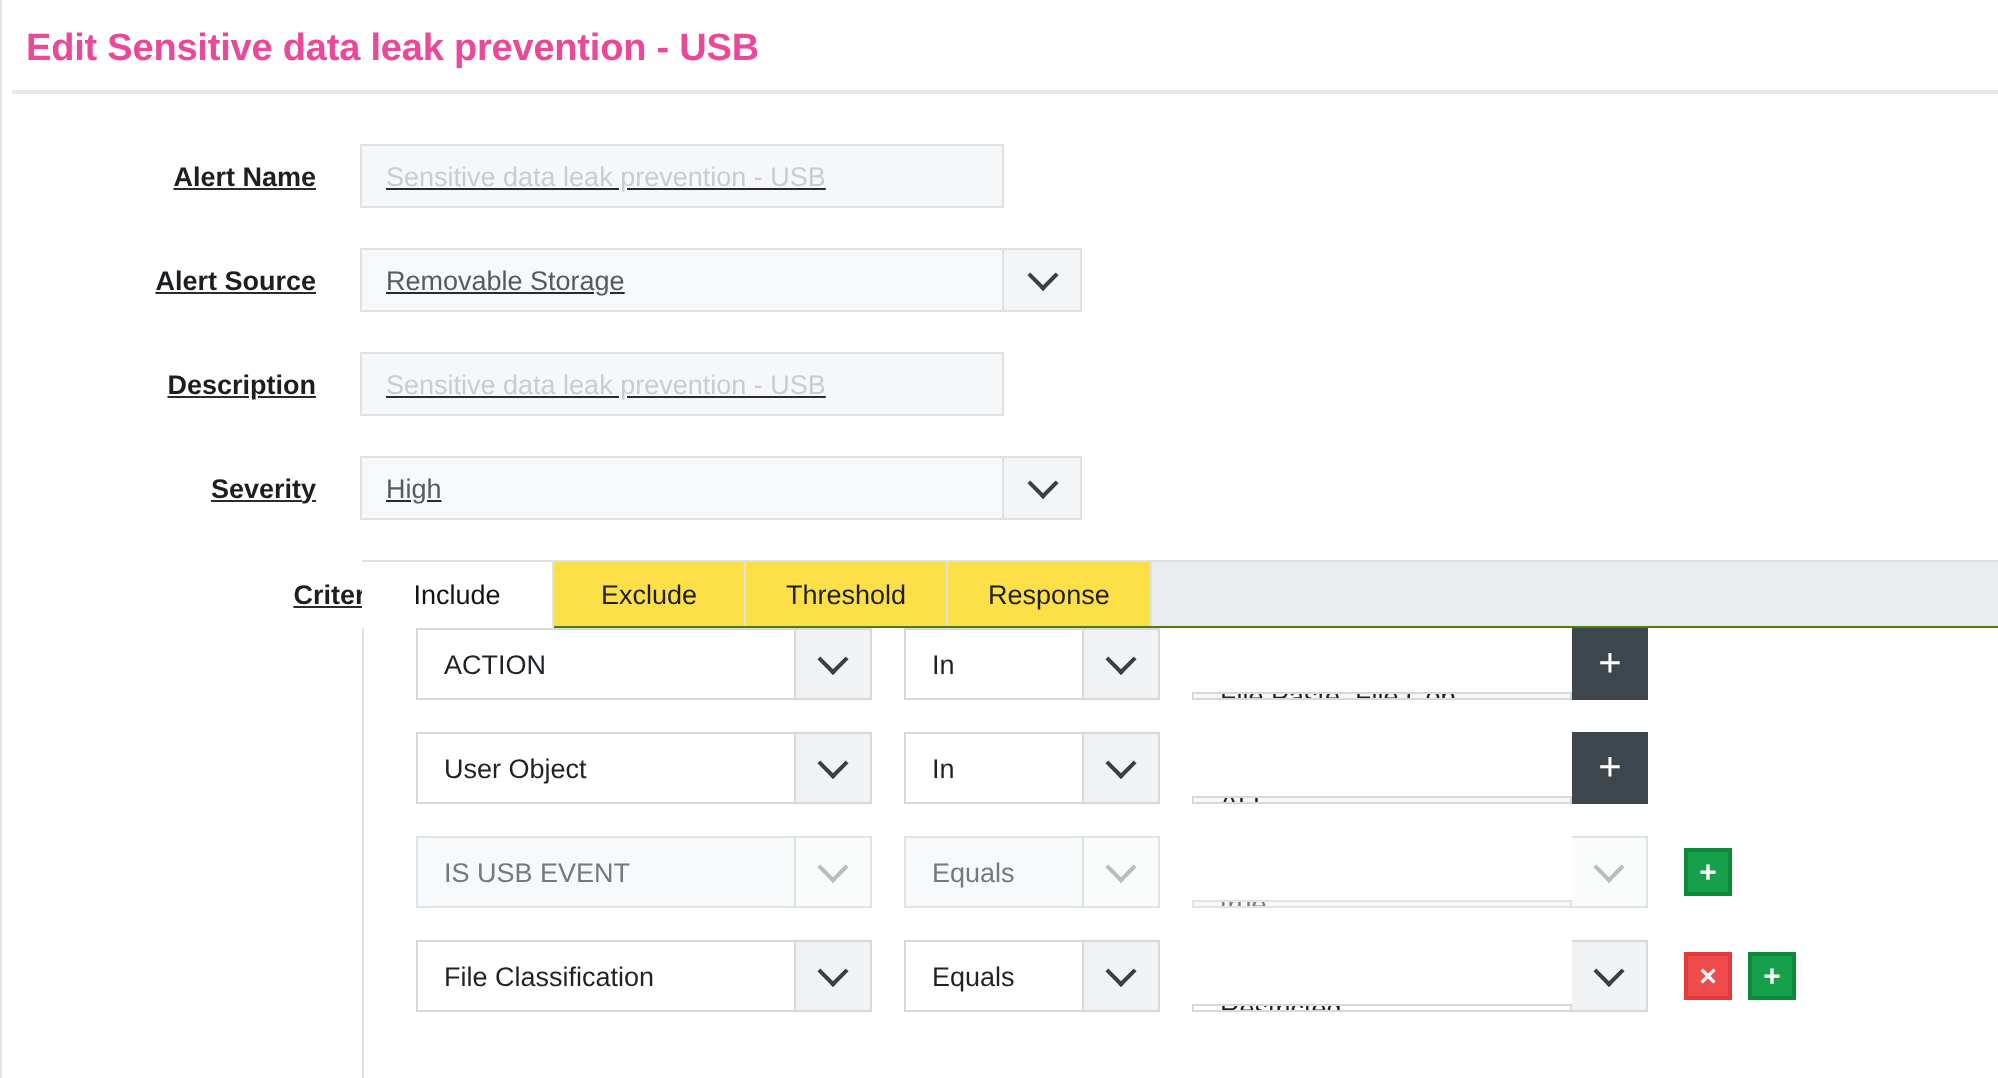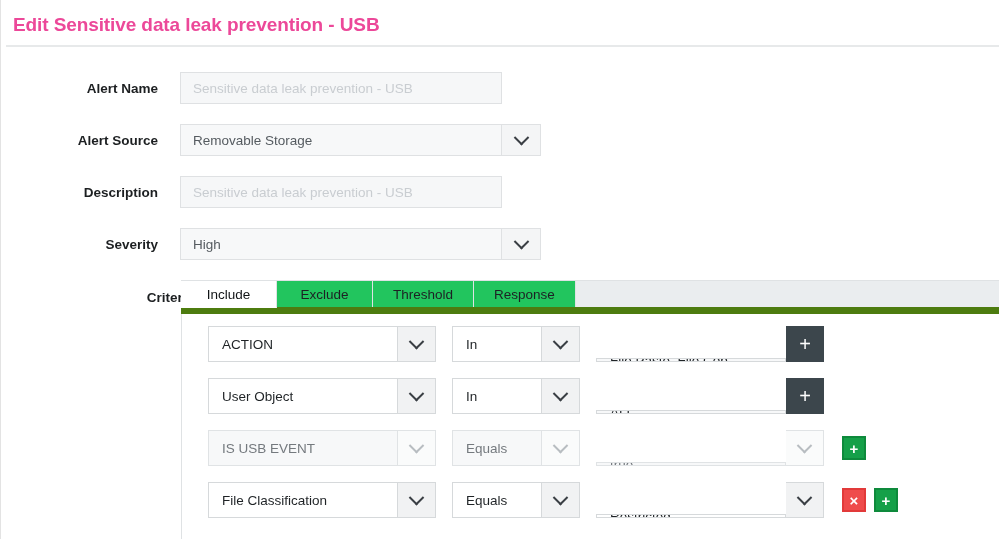--- a/index.html
+++ b/index.html
@@ -45,20 +45,21 @@
     background: #e7e9ea;
   }
 
   
   .form-row {
     position: absolute;
     left: 0;
     height: 32px;
     display: flex;
     align-items: center;
+    text-decoration: underline;
   }
   .field-label {
     width: 157px;
     text-align: right;
     font-size: 13.5px;
     font-weight: bold;
     color: #1c1f21;
     padding-right: 0;
     box-sizing: border-box;
     white-space: nowrap;
@@ -116,54 +117,53 @@
     position: absolute;
     left: 180px;
     top: 280px;
     width: 819px;
   }
   .tabstrip {
     display: flex;
     height: 34px;
     background: #eaedef;
     border-top: 1px solid #dfe2e4;
-    border-bottom: 7px solid #4d7c0f;
+    border-bottom: 1px solid #4d7c0f;
     box-sizing: border-box;
   }
   .tab {
     box-sizing: border-box;
     min-width: 96px;
     padding: 0 20px;
     display: flex;
     align-items: center;
     justify-content: center;
     font-size: 13.5px;
     color: #1d2124;
     border-right: 1px solid #dfe2e4;
-    background: #22c55e;
+    background: #fde047;
     white-space: nowrap;
   }
   .tab.active {
     background: #ffffff;
     border-bottom: 1px solid #ffffff;
     margin-bottom: -1px;
     font-weight: normal;
     color: #111416;
   }
   .tab-filler {
     flex: 1 1 auto;
     background: #eaedef;
   }
   .tabpanel {
     border-left: 1px solid #dfe2e4;
     border-right: 0;
     height: 225px;
     box-sizing: border-box;
     background: #ffffff;
-    padding-top: 12px;
   }
 
   
   .crit-row {
     display: flex;
     align-items: center;
     height: 36px;
     margin-bottom: 16px;
     padding-left: 26px;
   }

